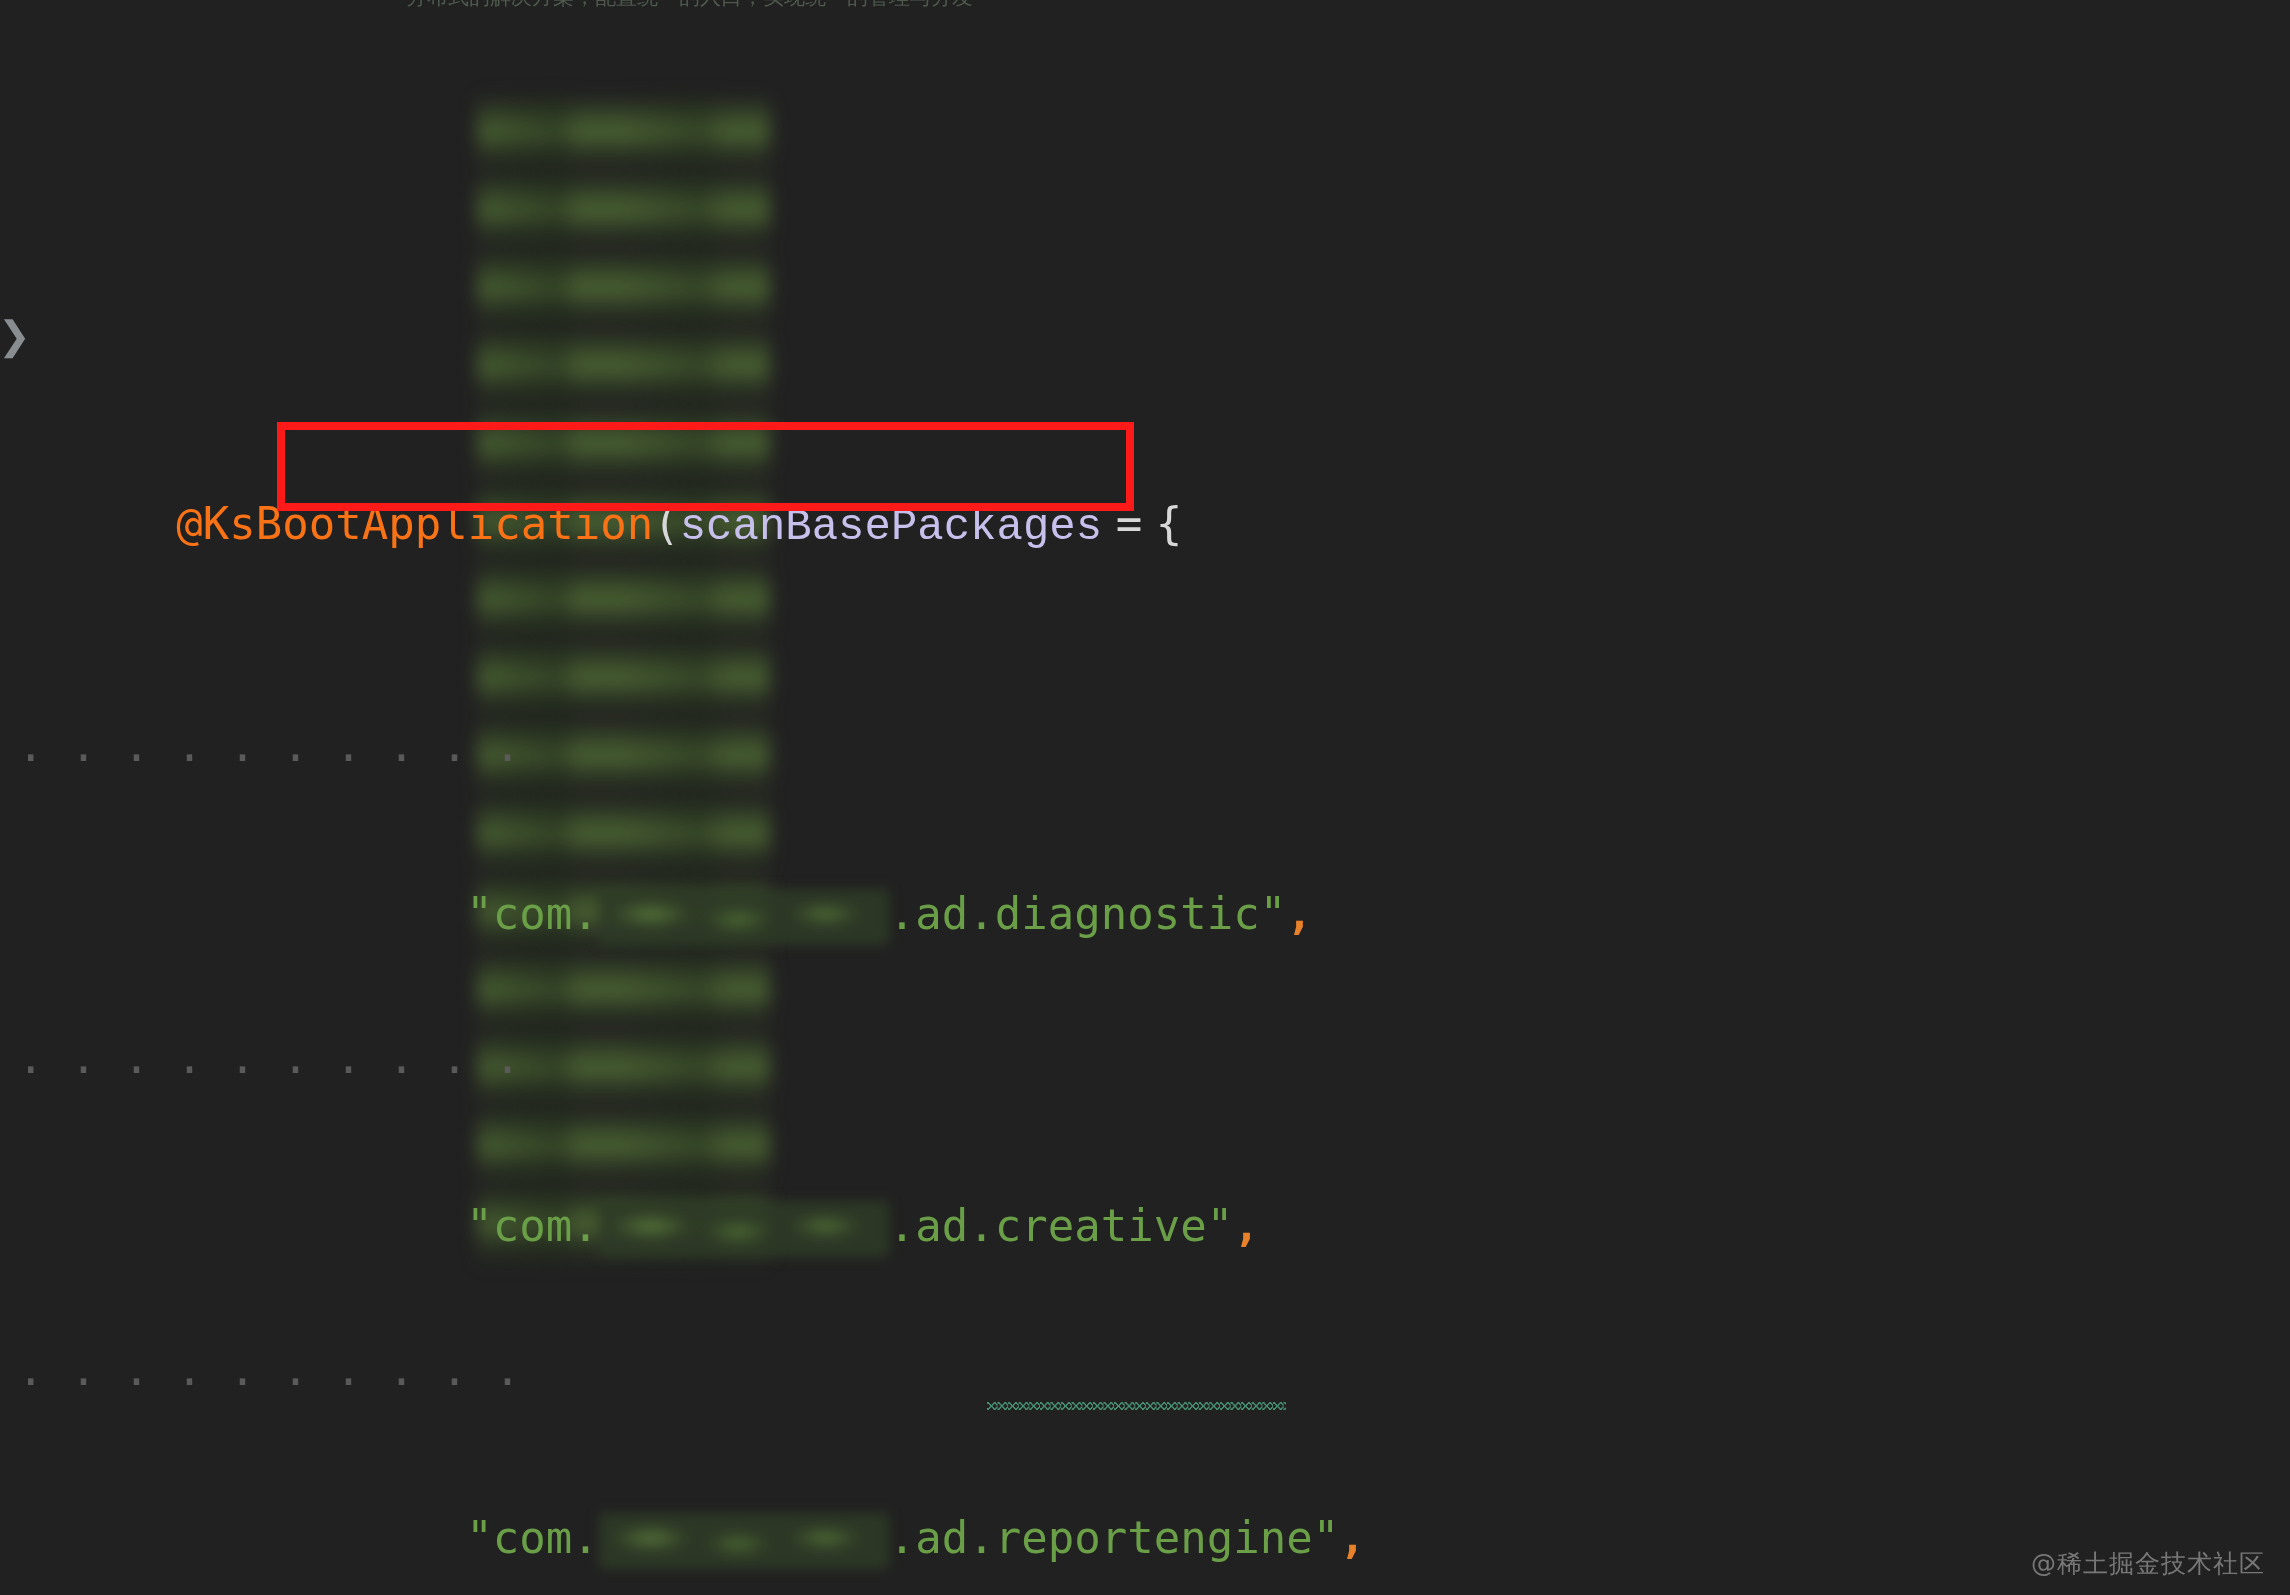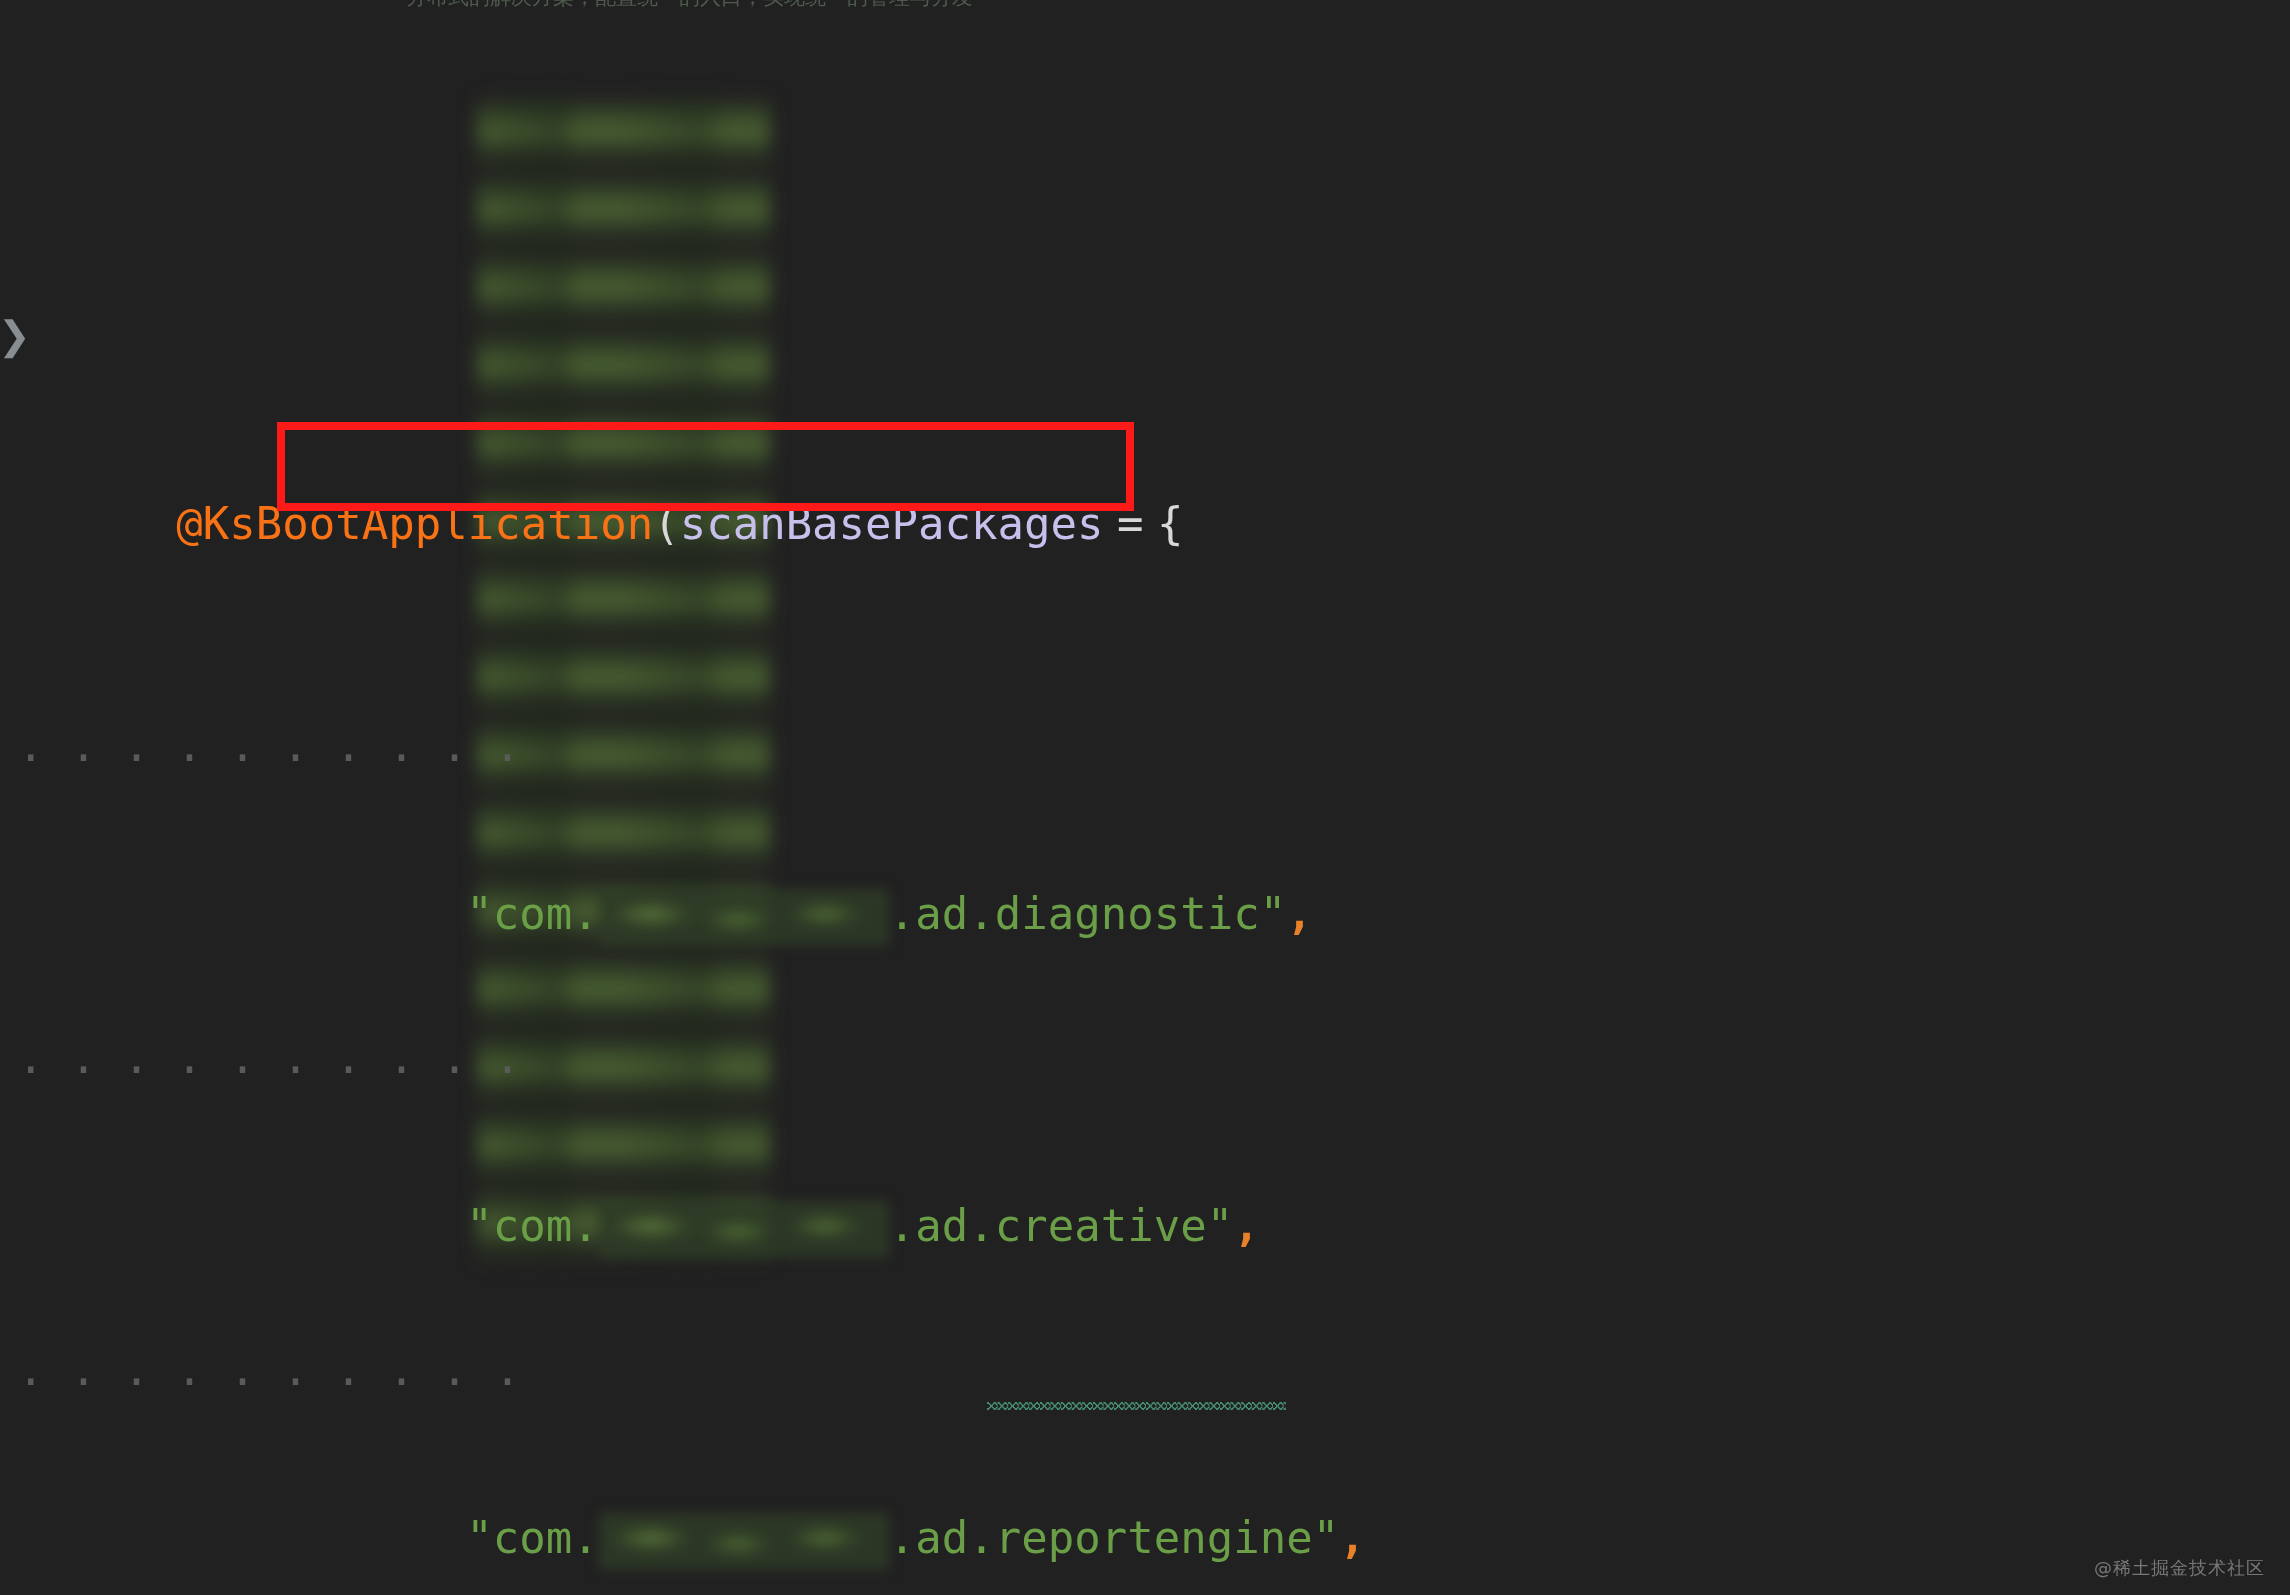--- a/index.html
+++ b/index.html
@@ -32,21 +32,21 @@
     font-size:44px;
     line-height:78px;
     letter-spacing:0px;
     white-space:pre;
   }
   .ln{
     position:relative;height:78px;white-space:pre;
   }
   .tok{white-space:pre;}
   .ann   {color:#f97316;}             
-  .param {color:#c8c0ec;}             
+  .param {color:#c8c0ec;font-family:Liberation Mono, monospace;}             
   .str   {color:#6a9f48;}             
   .op    {color:#d8d8d8;}             
   .comma {color:#e8822a;font-weight:bold;}
 
   
   .dots{
     position:absolute;left:0;top:0;height:78px;color:#5a5a5a;
     font-size:44px;white-space:pre;
   }
 
@@ -104,21 +104,21 @@
   .fold{
     position:absolute;left:1.9px;
     color:#9aa0a6;font-size:39px;line-height:1;
     font-family:"DejaVu Sans","Liberation Sans",sans-serif;
     opacity:.85;
   }
 
   
   .watermark{
     position:absolute;right:25px;bottom:15.4px;
-    color:#8d8d8d;font-size:18px;
+    color:#8d8d8d;font-size:25px;
     font-family:"DejaVu Sans","Liberation Sans",sans-serif;
     letter-spacing:1px;
     opacity:.8;
   }
   .sq-block{
     position:absolute;height:7.7px;
     background-image:
       repeating-linear-gradient(135deg,#4a9a7a 0 1.9px,transparent 1.9px 4.8px),
       repeating-linear-gradient(45deg,#4a9a7a 0 1.9px,transparent 1.9px 4.8px);
     background-size:10.6px 7.7px;opacity:.9;

